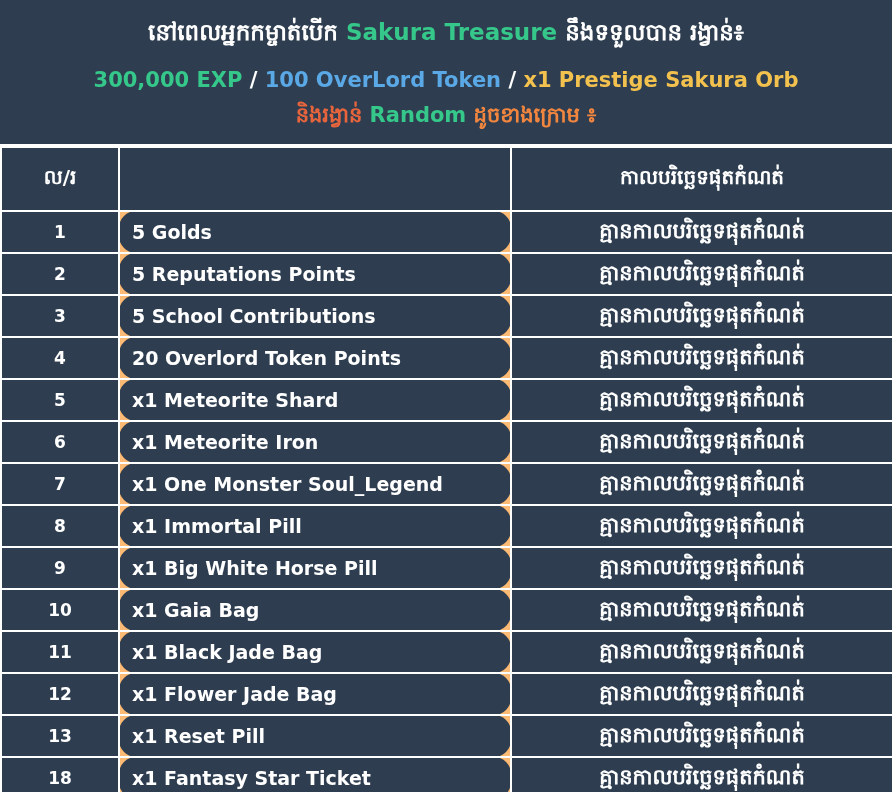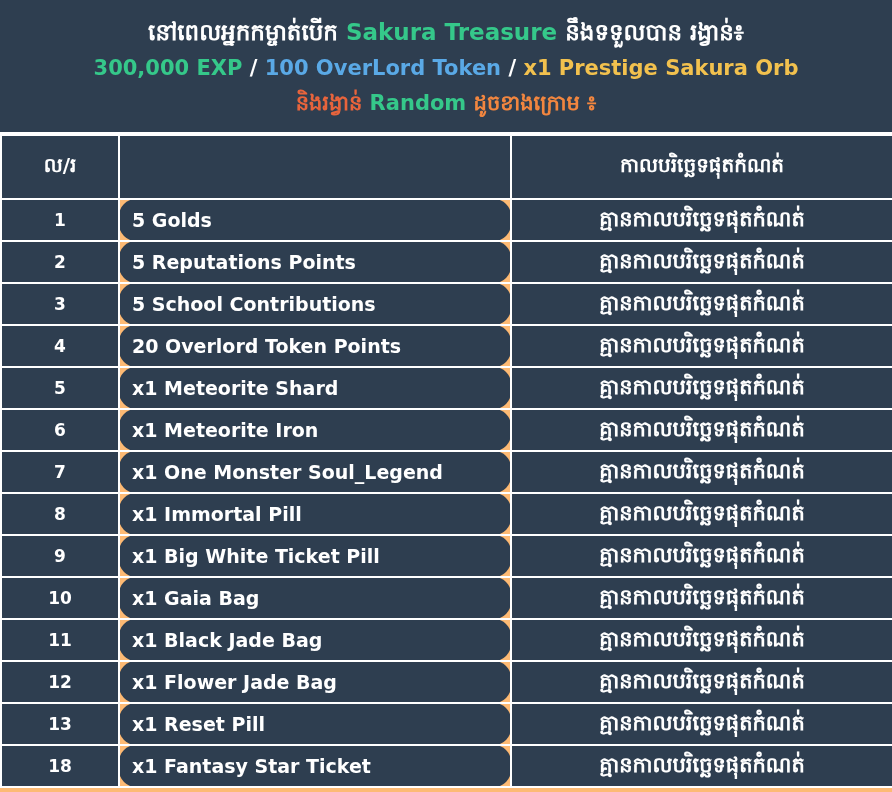--- a/index.html
+++ b/index.html
@@ -27,21 +27,21 @@
     padding: 16px 10px 14px 10px;
     text-align: center;
     background: #2e3e50;
     border-bottom: 2px solid #ffffff;
   }
   .banner-line {
     line-height: 1.45;
     font-weight: bold;
   }
   .line1 { font-size: 23px; }
-  .line2 { font-size: 21px; margin-top: 4px; }
+  .line2 { font-size: 21px; margin-top: 16px; }
   .line3 { font-size: 21px; margin-top: 4px; }
   .kh { font-family: "DejaVu Sans", "Liberation Sans", sans-serif; }
   .c-white  { color: #ffffff; }
   .c-green  { color: #35c88a; }
   .c-blue   { color: #5aa9e6; }
   .c-yellow { color: #f2c14e; }
   .c-orange { color: #f2863f; }
   .c-red    { color: #e8643c; }
   .sep { color: #ffffff; }
 
@@ -168,21 +168,21 @@
           <td class="cell-item">x1 One Monster Soul_Legend</td>
           <td class="cell-dur kh">គ្មានកាលបរិច្ឆេទផុតកំណត់</td>
         </tr>
         <tr>
           <td class="cell-no">8</td>
           <td class="cell-item">x1 Immortal Pill</td>
           <td class="cell-dur kh">គ្មានកាលបរិច្ឆេទផុតកំណត់</td>
         </tr>
         <tr>
           <td class="cell-no">9</td>
-          <td class="cell-item">x1 Big White Ticket Pill</td>
+          <td class="cell-item">x1 Big White Horse Pill</td>
           <td class="cell-dur kh">គ្មានកាលបរិច្ឆេទផុតកំណត់</td>
         </tr>
         <tr>
           <td class="cell-no">10</td>
           <td class="cell-item">x1 Gaia Bag</td>
           <td class="cell-dur kh">គ្មានកាលបរិច្ឆេទផុតកំណត់</td>
         </tr>
         <tr>
           <td class="cell-no">11</td>
           <td class="cell-item">x1 Black Jade Bag</td>

